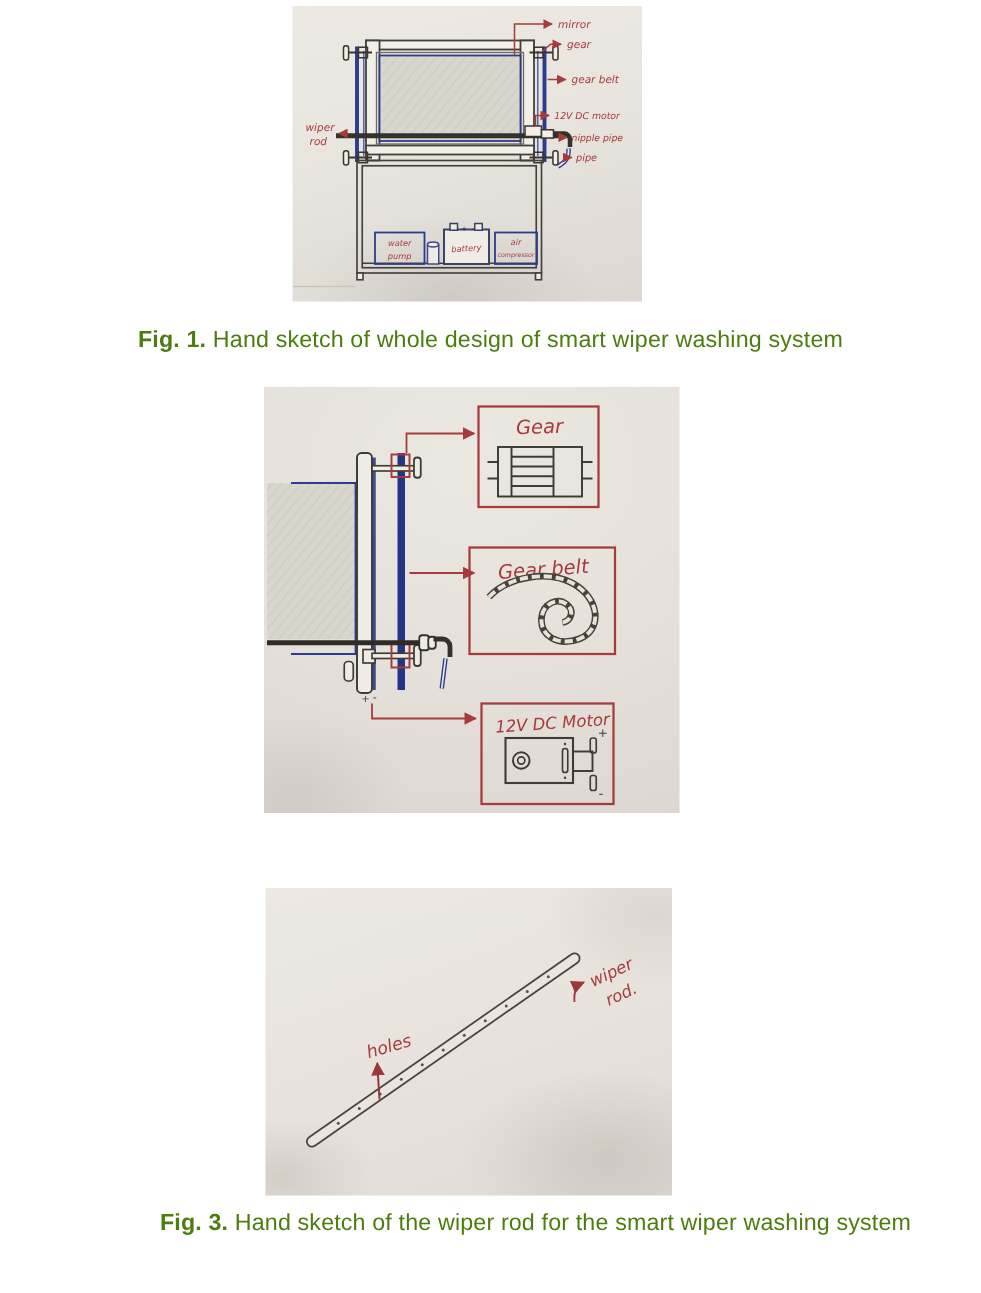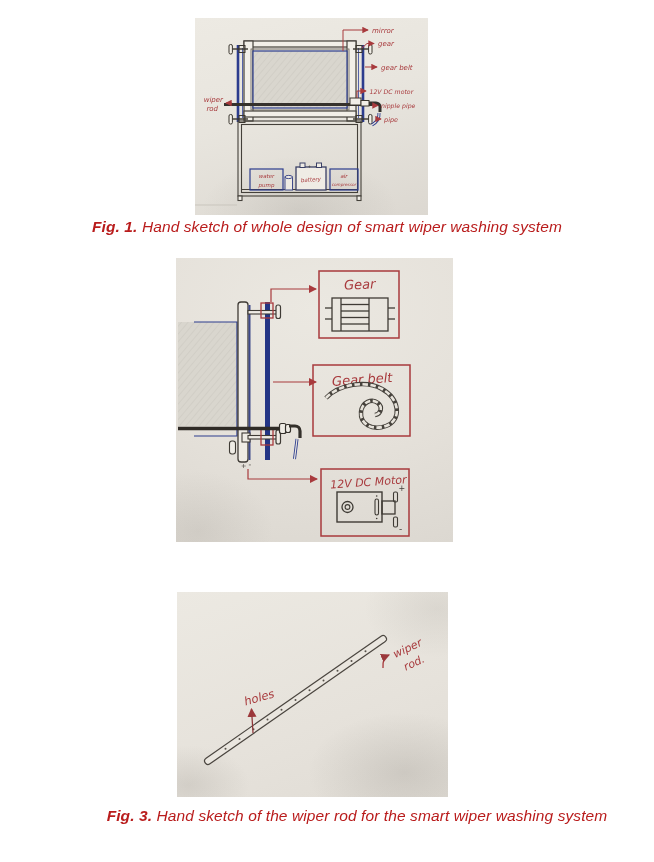--- a/index.html
+++ b/index.html
@@ -2,21 +2,21 @@
 <html><head>
 <meta charset="utf-8">
 <style>
   html,body{margin:0;padding:0;background:#ffffff;}
   .page{
     position:relative;width:654px;height:862px;background:#ffffff;
     font-family:"Liberation Sans",sans-serif;overflow:hidden;
   }
   .photo{position:absolute;overflow:hidden;}
   .photo1{
-    left:195px;top:18px;width:233px;height:197px;
+    left:195px;top:4px;width:233px;height:197px;
     background:
       radial-gradient(60% 40% at 45% 98%, rgba(90,85,78,0.12), transparent 70%),
       linear-gradient(165deg,#edeae3 0%,#e8e5de 45%,#dcd8d1 100%);
   }
   .photo2{
     left:176px;top:258px;width:277px;height:284px;
     background:
       radial-gradient(45% 35% at 8% 96%, rgba(95,90,82,0.10), transparent 60%),
       radial-gradient(120% 90% at 50% 18%, #ebe8e1 0%, #e5e1da 55%, #dcd8d1 100%);
   }
@@ -24,21 +24,21 @@
     left:177px;top:592px;width:271px;height:205px;
     background:
       radial-gradient(55% 45% at 84% 88%, rgba(95,90,82,0.16), transparent 65%),
       radial-gradient(38% 32% at 4% 94%, rgba(95,90,82,0.14), transparent 60%),
       radial-gradient(45% 40% at 96% 8%, rgba(95,90,82,0.10), transparent 60%),
       linear-gradient(160deg,#ece9e2 0%,#e6e2db 60%,#e0dcd5 100%);
   }
   .photo svg{display:block;width:100%;height:100%;}
   .caption{
     position:absolute;left:0;width:654px;text-align:center;
-    font-size:15.5px;color:#b91c1c;letter-spacing:0.1px;font-style:italic;
+    font-size:15.5px;color:#4d7c0f;letter-spacing:0.1px;
   }
   .cap1{top:218px;} .cap2{top:550px;} .cap3{top:807px;margin-left:30px;}
   .cap-b{font-weight:bold;}
   .hand{font-style:italic;}
   svg text{font-family:"DejaVu Sans",sans-serif;}
 </style>
 </head>
 <body>
 
 <div class="page">

